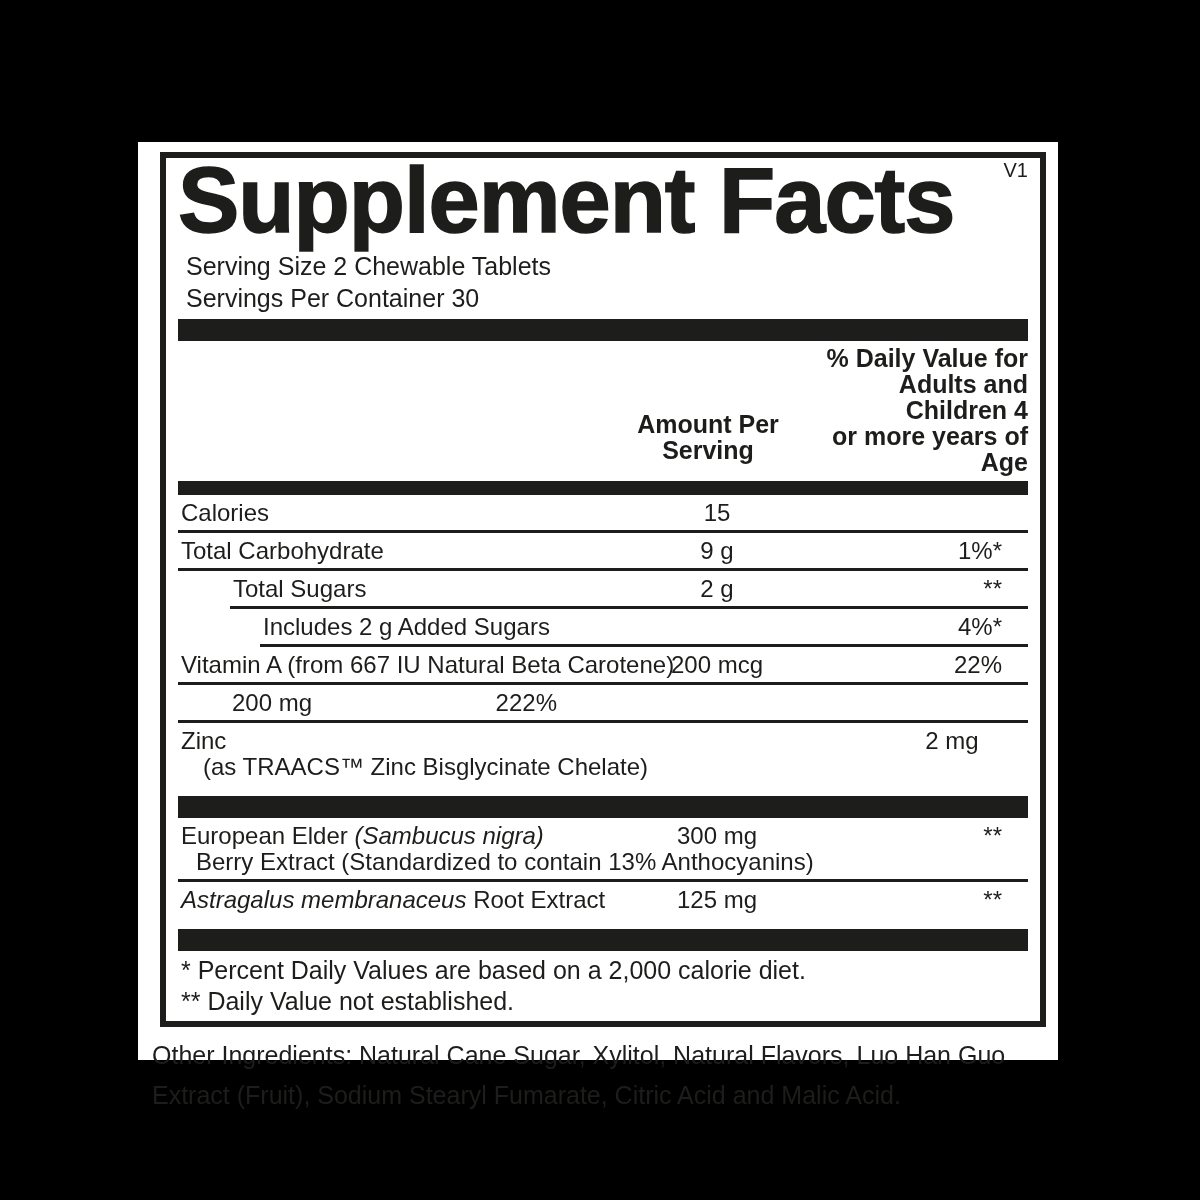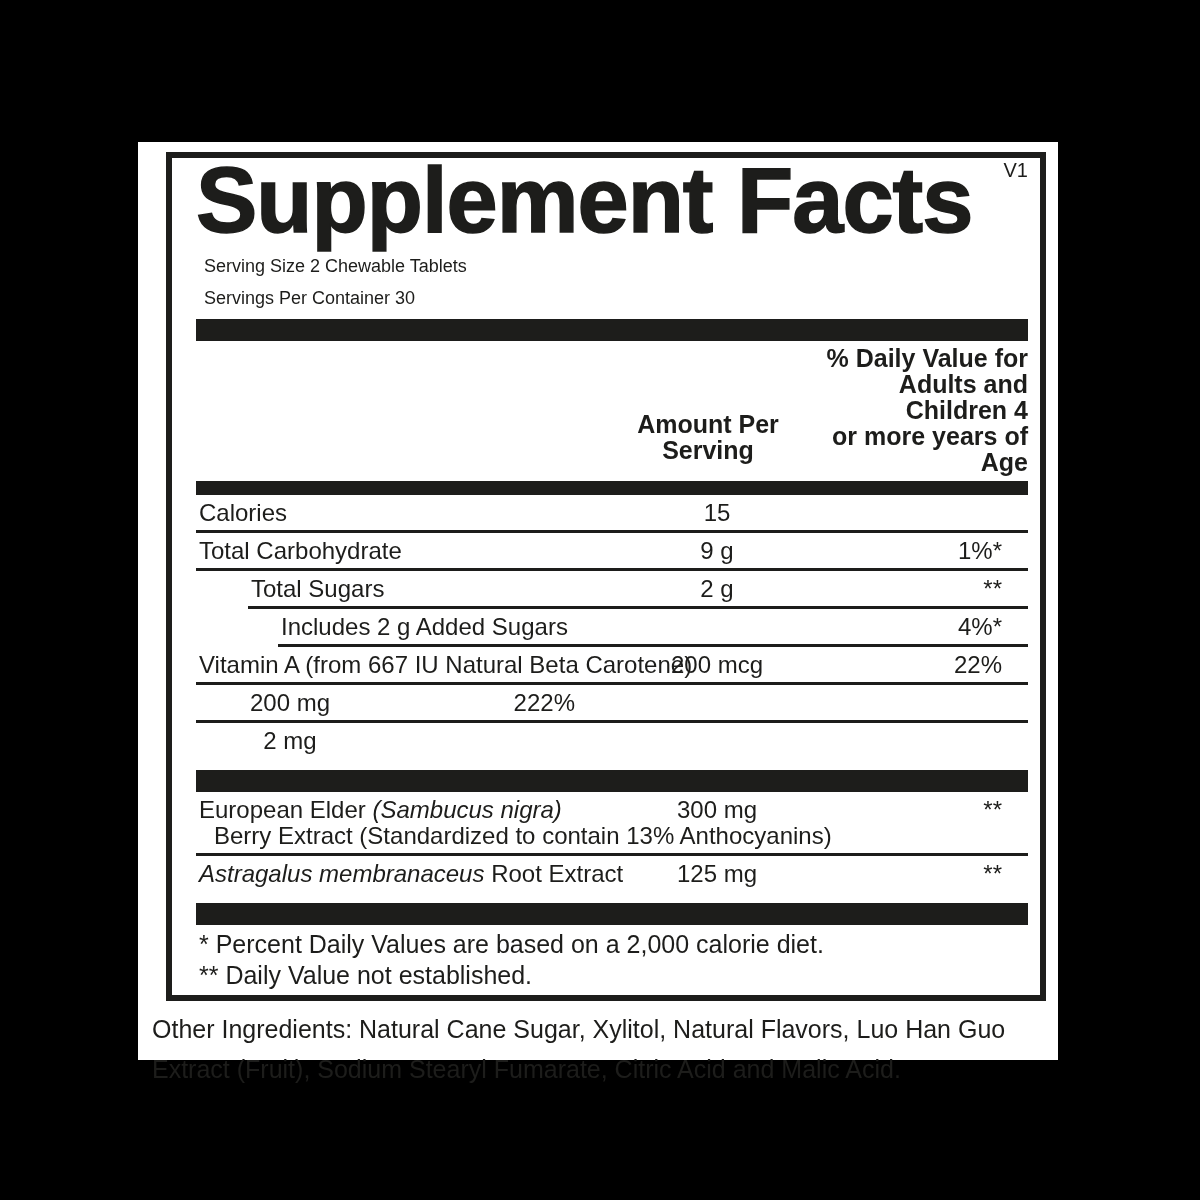--- a/index.html
+++ b/index.html
@@ -2,28 +2,28 @@
 <html><head>
 <meta charset="utf-8">
 <style>
   html,body{margin:0;padding:0;}
   .stage{
     position:relative;width:1200px;height:1200px;background:#000;
     font-family:"Liberation Sans","DejaVu Sans",sans-serif;color:var(--ink,#1d1d1b);
     overflow:hidden;
   }
   .plate{position:absolute;left:138px;top:142px;width:920px;height:918px;background:#fff;}
-  .box{margin:10px 12px 0 28px;border:6px solid var(--ink,#1d1d1b);padding:0 12px 2px 24px;}
+  .box{margin:10px 12px 0 22px;border:6px solid var(--ink,#1d1d1b);padding:0 12px 2px 12px;}
   .title-wrap{position:relative;margin-top:-2px;}
   .title{
     font-size:92px;line-height:88px;font-weight:bold;margin:0;letter-spacing:-1px;
     -webkit-text-stroke:1.5px var(--ink,#1d1d1b);white-space:nowrap;
   }
   .version{position:absolute;top:4px;right:0;font-size:20px;line-height:20px;font-weight:normal;-webkit-text-stroke:0;}
-  .serving{font-size:18px;line-height:32px;padding-left:8px;}
+  .serving{font-size:25px;line-height:32px;padding-left:8px;}
   .serving.first{margin-top:6px;}
   .bar{background:var(--ink,#1d1d1b);}
   .bar.thick{height:22px;}
   .bar.mid{height:14px;}
   .bar.gap5{margin-top:5px;}
   .bar.gap12{margin-top:12px;}
   .header-row{display:flex;align-items:flex-end;padding:4px 0 6px;font-weight:bold;font-size:25px;line-height:26px;}
   .cell.name{flex:1;min-width:0;}
   .cell.amount{width:170px;text-align:center;box-sizing:border-box;}
   .cell.dv{width:235px;text-align:right;box-sizing:border-box;}
@@ -109,20 +109,24 @@
             <div class="cell amount">200 mcg</div>
             <div class="cell dv">22%</div>
           </div>
           <div class="hairline"></div>
           <div class="row">
             <div class="cell amount">200 mg</div>
             <div class="cell dv">222%</div>
           </div>
           <div class="hairline"></div>
           <div class="row">
+            <div class="cell name">
+              <div><span>Zinc</span></div>
+              <div style="padding-left: 22px;">(as TRAACS™ Zinc Bisglycinate Chelate)</div>
+            </div>
             <div class="cell amount">2 mg</div>
           </div>
           <div class="bar thick gap12"></div>
           <div class="row">
             <div class="cell name">
               <div><span>European Elder </span><span class="it">(Sambucus nigra)</span></div>
               <div style="padding-left: 15px;">Berry Extract (Standardized to contain 13% Anthocyanins)</div>
             </div>
             <div class="cell amount">300 mg</div>
             <div class="cell dv">**</div>

